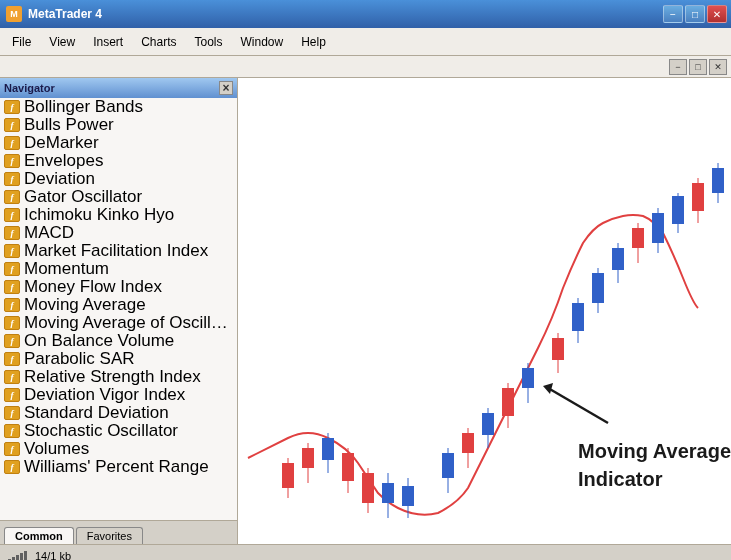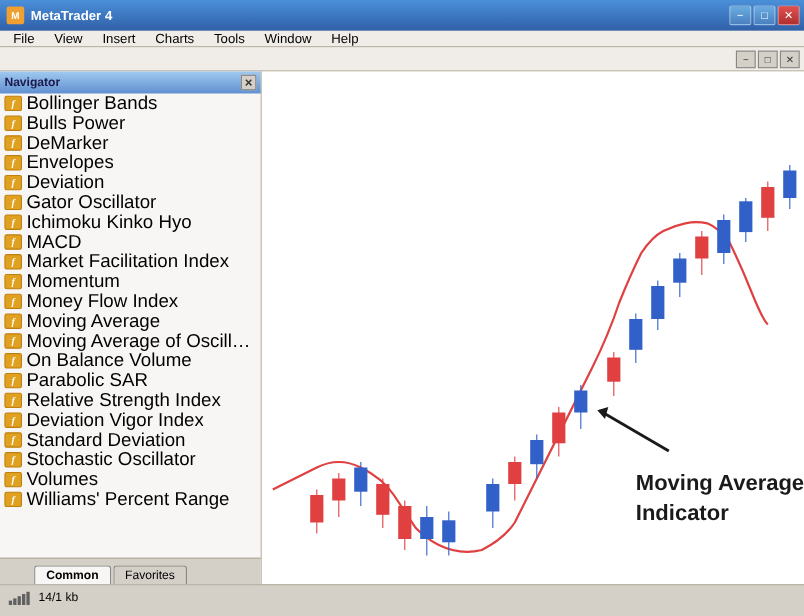--- a/index.html
+++ b/index.html
@@ -60,21 +60,21 @@
       align-items: center;
       justify-content: center;
       border-radius: 2px;
     }
     .title-btn.close {
       background: linear-gradient(to bottom, #e05050, #b03030);
     }
 
     
     .menu-bar {
-      height: 15px;
+      height: 28px;
       background: #f0ede8;
       display: flex;
       align-items: center;
       padding: 0 4px;
       border-bottom: 1px solid #b0a898;
       gap: 2px;
     }
     .menu-item {
       padding: 2px 8px;
       cursor: pointer;
@@ -217,21 +217,20 @@
       background: #d4d0c8;
       border: 1px solid #888;
       border-bottom: none;
       cursor: pointer;
       font-size: 11px;
       border-radius: 3px 3px 0 0;
     }
     .nav-tab.active {
       background: #f8f6f4;
       font-weight: bold;
-      margin-left: 27px;
     }
 
     
     .chart-area {
       flex: 1;
       background: white;
       position: relative;
       overflow: hidden;
     }
 

